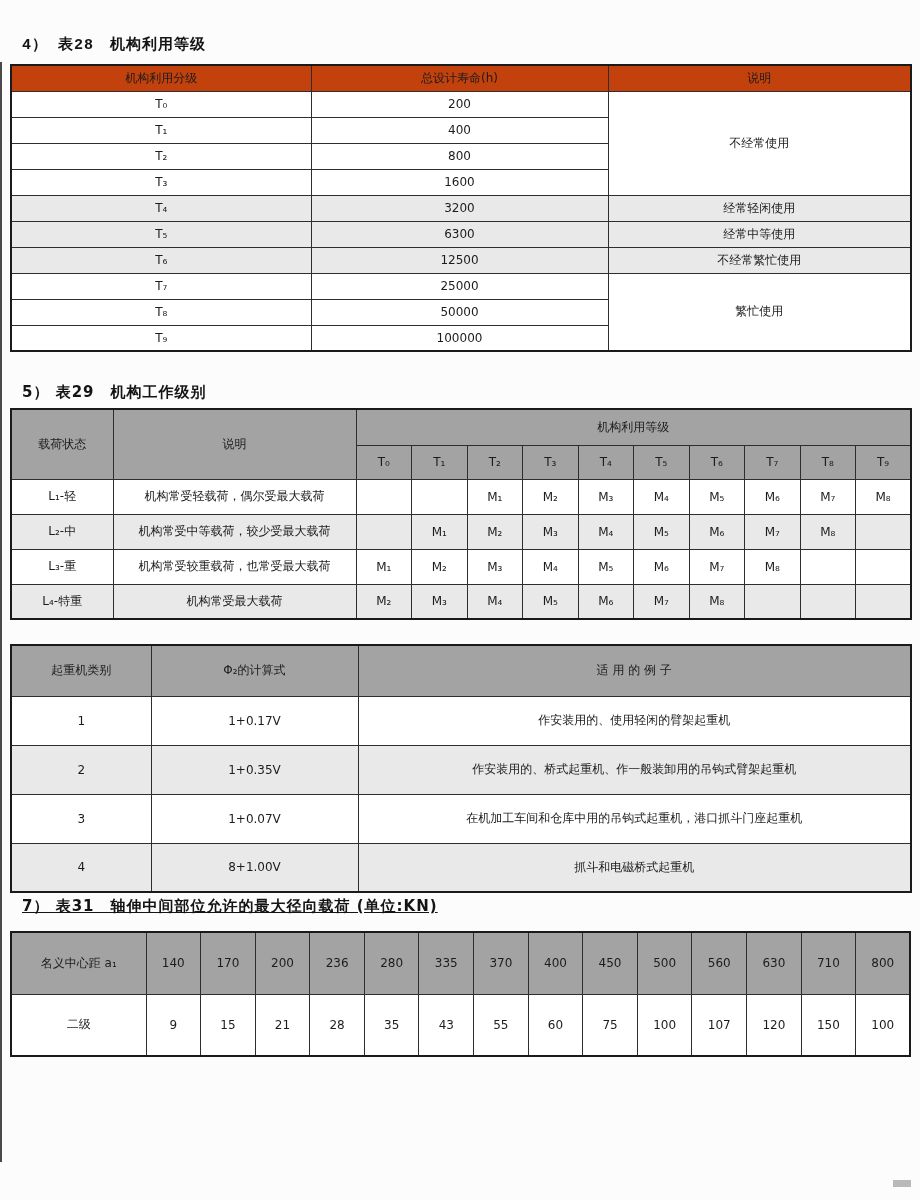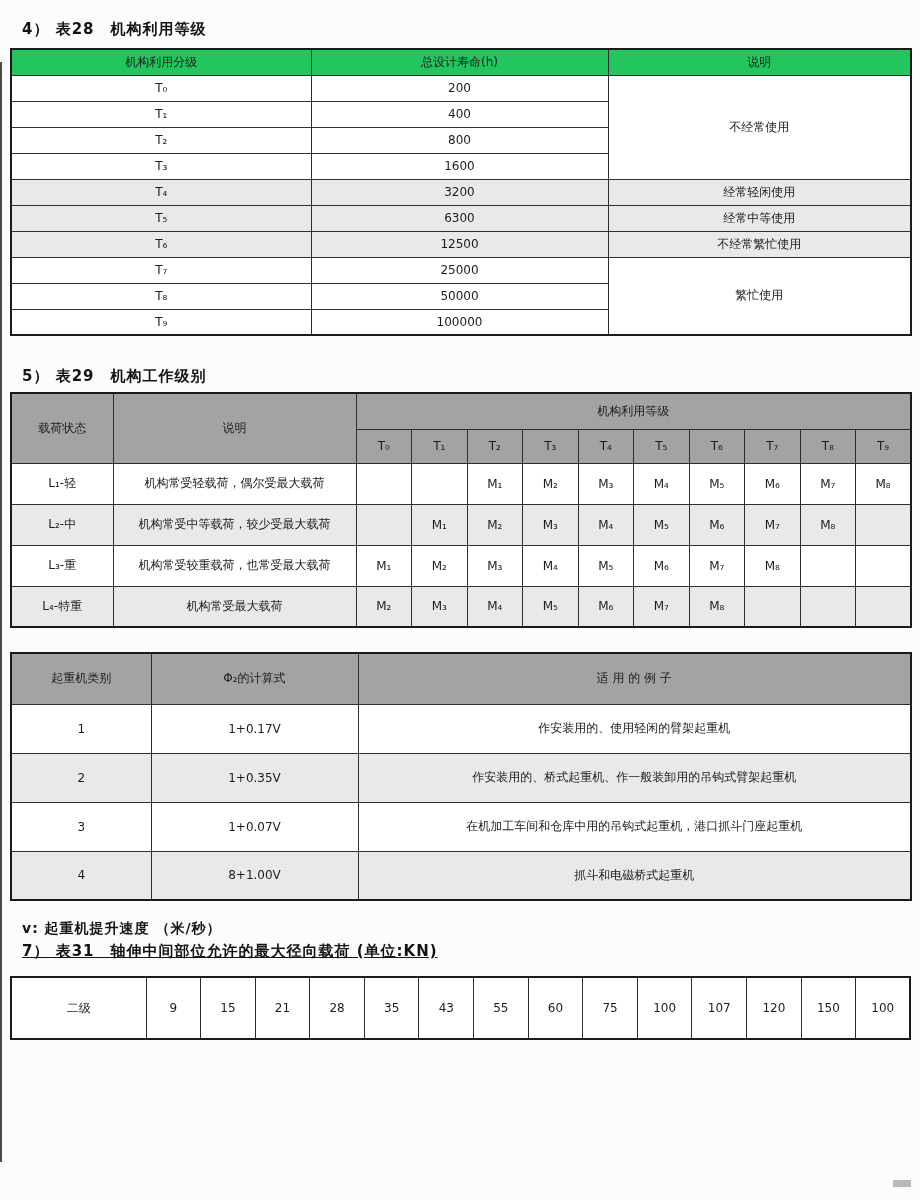--- a/index.html
+++ b/index.html
@@ -18,21 +18,21 @@
   }
   .scan-mark {
     position: absolute; left: 893px; top: 1180px;
     width: 18px; height: 7px; background: #b9b9b9;
   }
 
   .sec-title {
     font-size: 15px; font-weight: bold; color: #141414;
     margin: 0 0 0 22px; line-height: 19px; letter-spacing: 1px;
   }
-  #t28-title { padding-top: 20px; }
+  #t28-title { padding-top: 36px; font-family: Liberation Mono, monospace; }
   #t29-title { margin-top: 31px; }
   #t30-title { margin-top: 14px; }
   #v-note    { margin-top: 18px; font-size: 14px; }
   #t31-title { margin-top: 4px; text-decoration: underline; }
 
   table.tbl {
     border-collapse: collapse; table-layout: fixed;
     width: 900px; margin-left: 10px;
     border: 2px solid #1a1a1a;
     background: #fff;
@@ -43,31 +43,31 @@
     font-size: 12px; padding: 0 4px;
     overflow: hidden; white-space: nowrap;
   }
   .tbl td.wrap { white-space: normal; }
 
   #table28 { margin-top: 9px; }
   #table29 { margin-top: 6px; }
   #table30 { margin-top: 24px; }
   #table31 { margin-top: 15px; }
 
-  .hdr-pale td { background: #22c55e; }
+  .hdr-pale td { background: #c2410c; }
   .hdr-blue td { background: #a3a3a3; }
   tr.gray td, td.gray { background: #e9e9e9; }
   td.white { background: #ffffff; }
 
   #table28 tr { height: 26px; }
   #table28 tr.t28-hdr { height: 26px; }
 
   #table29 tr.t29-hdr1 { height: 36px; }
   #table29 tr.t29-hdr2 { height: 34px; }
-  #table29 tr.t29-data { height: 41px; padding-left: 7px; }
+  #table29 tr.t29-data { height: 35px; padding-left: 7px; }
 
   #table30 tr.t30-hdr { height: 51px; }
   #table30 tr.t30-data { height: 49px; }
 
   #table31 tr { height: 62px; }
   #table31 td { font-size: 12px; }
 </style>
 </head>
 <body>
 
@@ -260,21 +260,20 @@
         <td class="wrap">在机加工车间和仓库中用的吊钩式起重机，港口抓斗门座起重机</td>
       </tr>
       <tr class="t30-data gray">
         <td>4</td>
         <td>8+1.00V</td>
         <td class="wrap">抓斗和电磁桥式起重机</td>
       </tr>
     </tbody>
   </table>
 
-  <div class="sec-title" id="v-note">v: 起重机提升速度 （米/秒）</div>
   <div class="sec-title" id="t31-title">7） 表31　轴伸中间部位允许的最大径向载荷 (单位:KN)</div>
 
   <table class="tbl" id="table31">
     <colgroup>
       <col style="width:135px">
       <col style="width:54.6px">
         <col style="width:54.6px">
         <col style="width:54.6px">
         <col style="width:54.6px">
         <col style="width:54.6px">
@@ -282,20 +281,37 @@
         <col style="width:54.6px">
         <col style="width:54.6px">
         <col style="width:54.6px">
         <col style="width:54.6px">
       <col style="width:54.6px">
         <col style="width:54.6px">
         <col style="width:54.6px">
         <col style="width:54.6px">
     </colgroup>
     <tbody>
+      <tr class="hdr-blue">
+        <td>名义中心距  a₁</td>
+        <td>140</td>
+        <td>170</td>
+        <td>200</td>
+        <td>236</td>
+        <td>280</td>
+        <td>335</td>
+        <td>370</td>
+        <td>400</td>
+        <td>450</td>
+        <td>500</td>
+        <td>560</td>
+        <td>630</td>
+        <td>710</td>
+        <td>800</td>
+      </tr>
       <tr>
         <td>二级</td>
         <td>9</td>
         <td>15</td>
         <td>21</td>
         <td>28</td>
         <td>35</td>
         <td>43</td>
         <td>55</td>
         <td>60</td>

